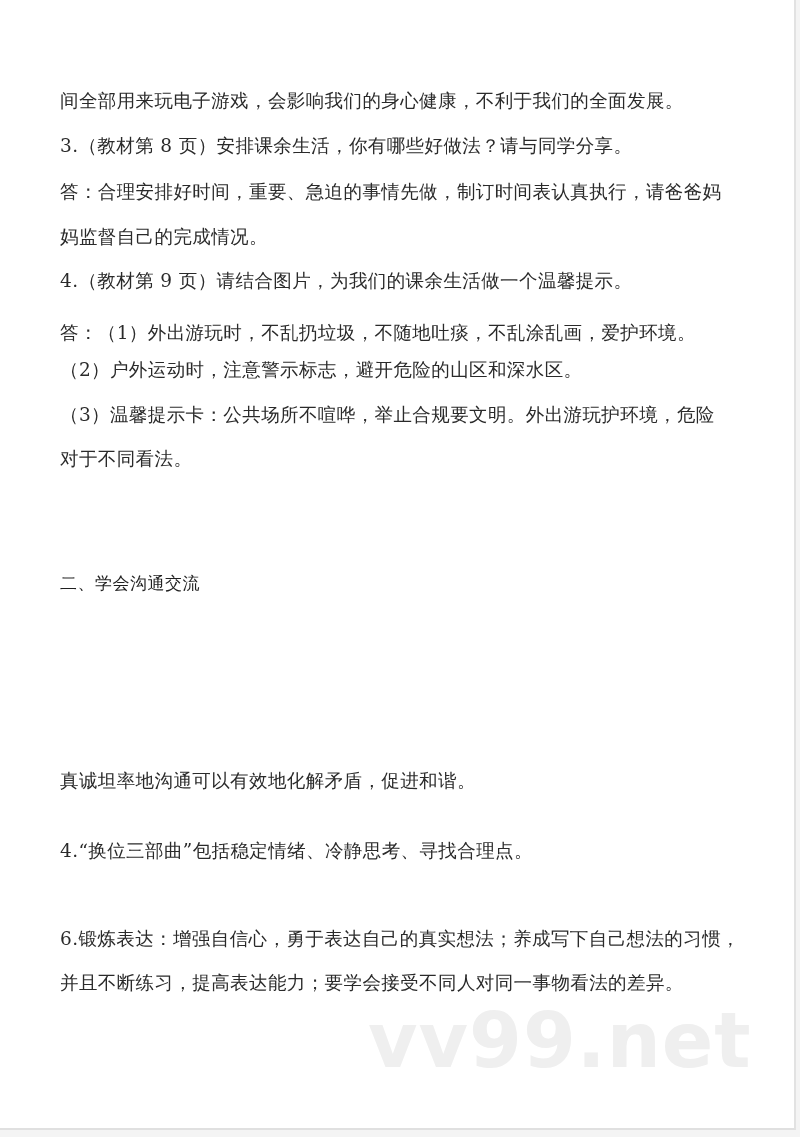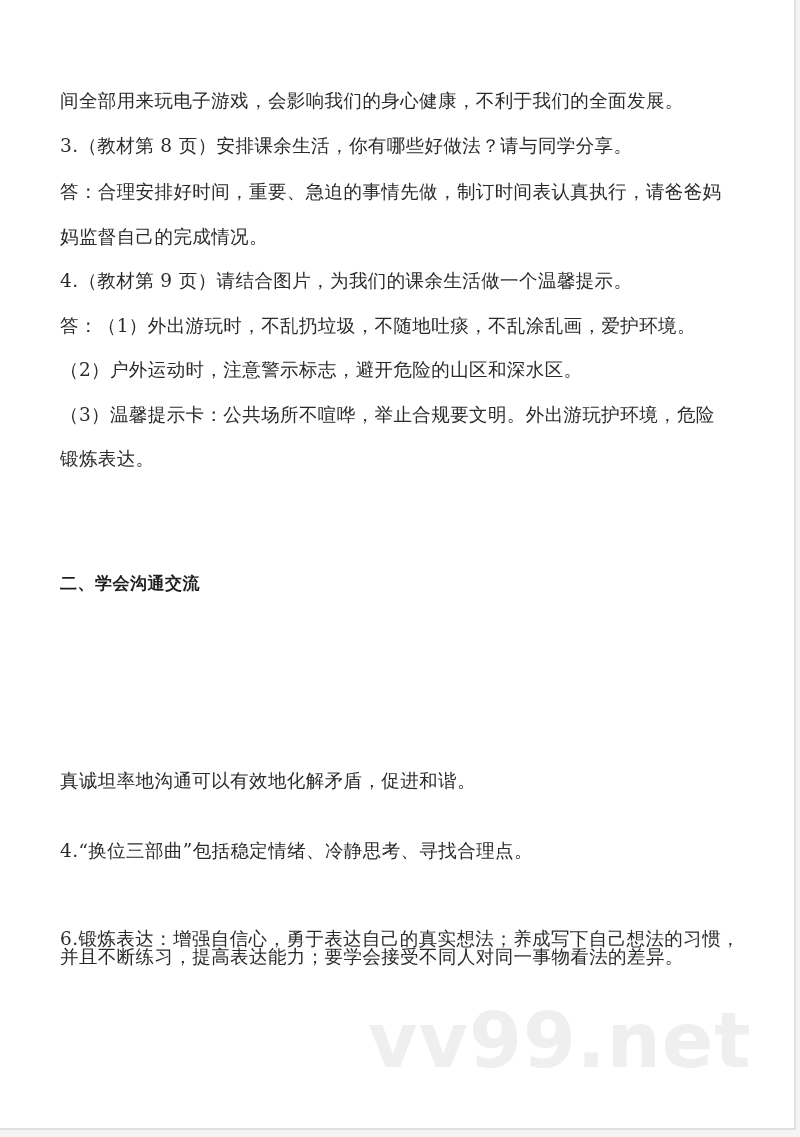--- a/index.html
+++ b/index.html
@@ -11,43 +11,43 @@
       position: absolute; left: 0; top: 0; width: 794px; height: 1128px;
       background: #ffffff; border-right: 2px solid #e2e2e2; border-bottom: 2px solid #e0e0e0;
     }
     .line {
       position: absolute; left: 60px; white-space: nowrap;
       font-family: "DejaVu Serif", "Liberation Serif", serif;
       font-size: 18.5px; color: #2a2a2a; letter-spacing: 0.4px;
     }
     .heading {
       font-family: "DejaVu Sans", "Liberation Sans", sans-serif;
-      font-weight: bold; font-size: 17px; color: #1f1f1f; letter-spacing: 0.5px;
+      font-weight: normal; font-size: 17px; color: #1f1f1f; letter-spacing: 0.5px;
     }
     .watermark {
       position: absolute; left: 368px; top: 996px;
       font-family: "DejaVu Sans", "Liberation Sans", sans-serif;
       font-weight: bold; font-size: 76px; color: #efefef; letter-spacing: 1px;
     }
   </style>
 </head>
 <body>
 
 <div class="page">
   <div class="line" style="top:88px">间全部用来玩电子游戏，会影响我们的身心健康，不利于我们的全面发展。</div>
   <div class="line" style="top:133px">3.（教材第 8 页）安排课余生活，你有哪些好做法？请与同学分享。</div>
   <div class="line" style="top:224px">妈监督自己的完成情况。</div>
   <div class="line" style="top:179px">答：合理安排好时间，重要、急迫的事情先做，制订时间表认真执行，请爸爸妈</div>
   <div class="line" style="top:268px">4.（教材第 9 页）请结合图片，为我们的课余生活做一个温馨提示。</div>
-  <div class="line" style="top:313px">答：（1）外出游玩时，不乱扔垃圾，不随地吐痰，不乱涂乱画，爱护环境。</div>
+  <div class="line" style="top:320px">答：（1）外出游玩时，不乱扔垃圾，不随地吐痰，不乱涂乱画，爱护环境。</div>
   <div class="line" style="top:357px">（2）户外运动时，注意警示标志，避开危险的山区和深水区。</div>
   <div class="line" style="top:402px">（3）温馨提示卡：公共场所不喧哗，举止合规要文明。外出游玩护环境，危险</div>
-  <div class="line" style="top:446px">锻炼表达。</div>
+  <div class="line" style="top:446px">对于不同看法。</div>
 
   <div class="line heading" style="top:572px">二、学会沟通交流</div>
 
   <div class="line" style="top:768px">真诚坦率地沟通可以有效地化解矛盾，促进和谐。</div>
   <div class="line" style="top:838px">4.“换位三部曲”包括稳定情绪、冷静思考、寻找合理点。</div>
   <div class="line" style="top:926px">6.锻炼表达：增强自信心，勇于表达自己的真实想法；养成写下自己想法的习惯，</div>
-  <div class="line" style="top:944px">并且不断练习，提高表达能力；要学会接受不同人对同一事物看法的差异。</div>
+  <div class="line" style="top:970px">并且不断练习，提高表达能力；要学会接受不同人对同一事物看法的差异。</div>
 
   <div class="watermark">vv99.net</div>
 </div>
 
 </body></html>

